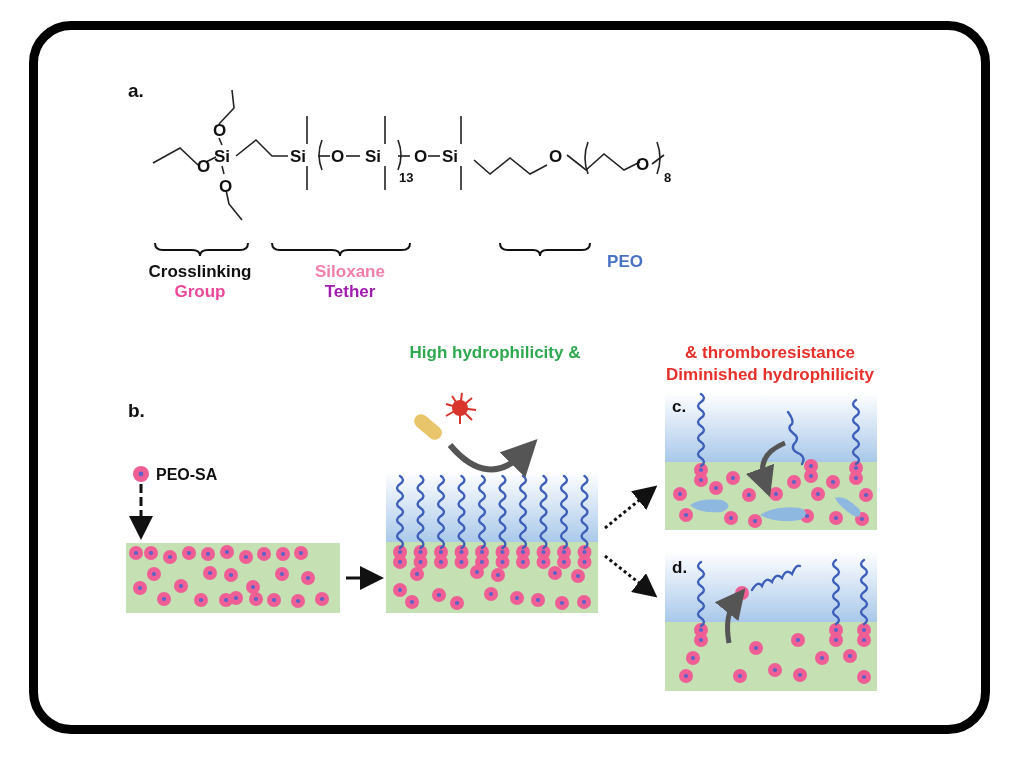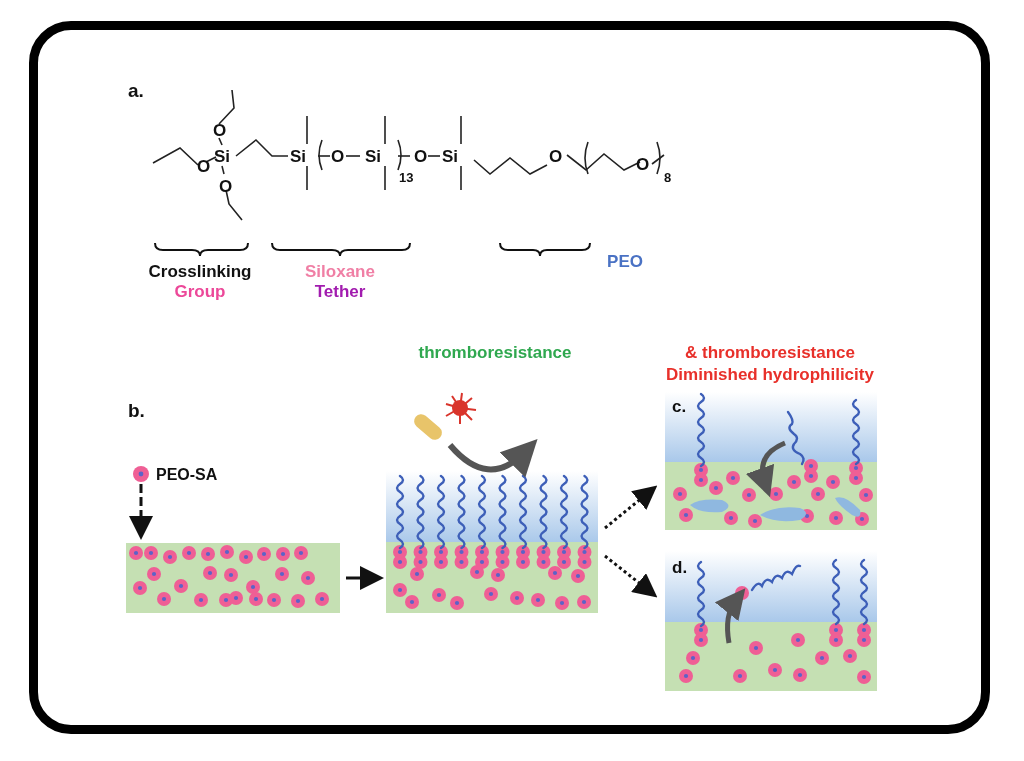--- a/index.html
+++ b/index.html
@@ -75,31 +75,31 @@
     <path d="M155,243 Q155,250 163,250 L192,250 Q200,250 200,256 Q200,250 208,250 L240,250 Q248,250 248,243"></path>
     <path d="M272,243 Q272,250 280,250 L332,250 Q340,250 340,256 Q340,250 348,250 L402,250 Q410,250 410,243"></path>
     <path d="M500,243 Q500,250 508,250 L533,250 Q540,250 540,256 Q540,250 547,250 L582,250 Q590,250 590,243"></path>
   </g>
 </svg>
 
 <div class="lbl seg-label" style="left:140px;top:262px;width:120px;">
   <div style="color:#111">Crosslinking</div>
   <div style="color:#ec4899">Group</div>
 </div>
-<div class="lbl seg-label" style="left:280px;top:262px;width:120px;">
+<div class="lbl seg-label" style="left:290px;top:262px;width:120px;">
   <div style="color:#f07fa5">Siloxane</div>
   <div style="color:#a21caf">Tether</div>
 </div>
 <div class="lbl seg-label" style="left:585px;top:252px;width:80px;">
   <div style="color:#4a72c4">PEO</div>
 </div>
 
 <div class="lbl panel-label" style="left:128px;top:400px;">b.</div>
 <div class="lbl headline" style="left:380px;top:342px;width:230px;color:#2fa84f;">
-  <div>thromboresistance</div>
+  <div>High hydrophilicity &amp;</div>
 </div>
 <div class="lbl headline" style="left:640px;top:342px;width:260px;color:#e8302a;">
   <div>&amp; thromboresistance</div>
   <div>Diminished hydrophilicity</div>
 </div>
 <div class="lbl" style="left:156px;top:466px;font-size:16px;color:#111;">PEO-SA</div>
 
 <svg id="scene" width="1024" height="761">
   <defs>
     <linearGradient id="water" x1="0" y1="0" x2="0" y2="1">

